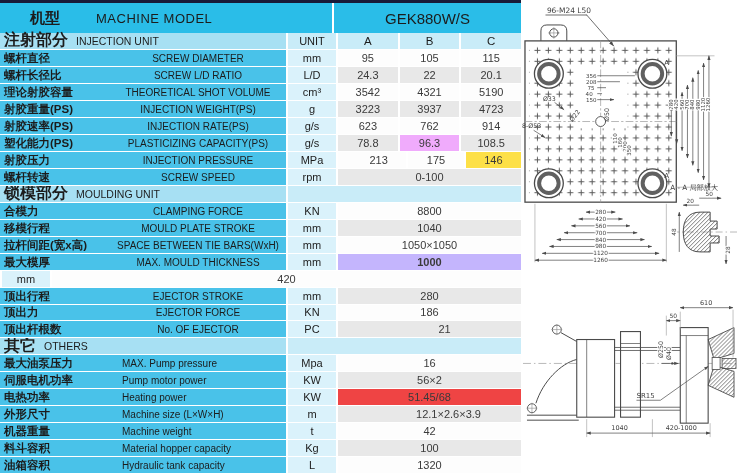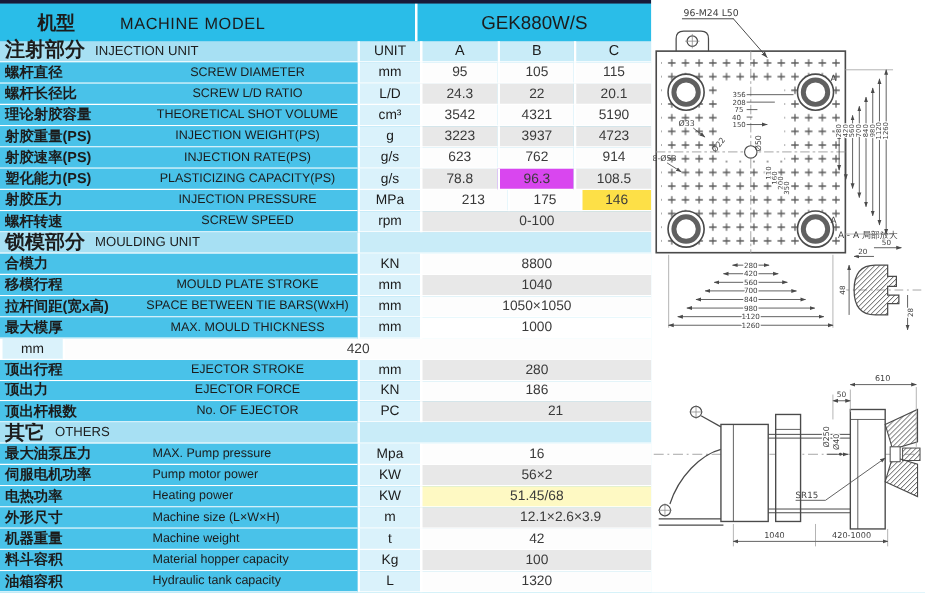--- a/index.html
+++ b/index.html
@@ -106,21 +106,21 @@
           <div class="c-val" style="background: rgb(253, 253, 253);">762</div>
           <div class="c-val" style="background: rgb(253, 253, 253);">914</div>
         </div>
         <div class="row">
           <div class="c-label">
             <span class="cn">塑化能力(PS)</span>
             <span class="en">PLASTICIZING CAPACITY(PS)</span>
           </div>
           <div class="c-unit">g/s</div>
           <div class="c-val" style="background: rgb(232, 232, 232);">78.8</div>
-          <div class="c-val" style="background: #d946ef;">96.3</div>
+          <div class="c-val" style="background: #f0abfc;">96.3</div>
           <div class="c-val" style="background: rgb(232, 232, 232);">108.5</div>
         </div>
         <div class="row">
           <div class="c-label">
             <span class="cn">射胶压力</span>
             <span class="en">INJECTION PRESSURE</span>
           </div>
           <div class="c-unit">MPa</div>
           <div class="c-val" style="background: rgb(253, 253, 253); padding-left: 13px;">213</div>
           <div class="c-val" style="background: rgb(253, 253, 253);">175</div>
@@ -137,20 +137,21 @@
         <div class="row">
           <div class="c-sec">
             <span class="cn">锁模部分</span>
             <span class="en">MOULDING UNIT</span>
           </div>
           <div class="c-secfill"></div>
         </div>
         <div class="row">
           <div class="c-label">
             <span class="cn">合模力</span>
+            <span class="en">CLAMPING FORCE</span>
           </div>
           <div class="c-unit">KN</div>
           <div class="c-val" style="background: rgb(253, 253, 253);">8800</div>
         </div>
         <div class="row">
           <div class="c-label">
             <span class="cn">移模行程</span>
             <span class="en">MOULD PLATE STROKE</span>
           </div>
           <div class="c-unit">mm</div>
@@ -163,21 +164,21 @@
           </div>
           <div class="c-unit">mm</div>
           <div class="c-val" style="background: rgb(253, 253, 253);">1050×1050</div>
         </div>
         <div class="row">
           <div class="c-label">
             <span class="cn">最大模厚</span>
             <span class="en">MAX. MOULD THICKNESS</span>
           </div>
           <div class="c-unit">mm</div>
-          <div class="c-val" style="background: #ffffff;">1000</div>
+          <div class="c-val" style="background: #c4b5fd; font-weight: bold;">1000</div>
         </div>
         <div class="row">
           <div class="c-unit">mm</div>
           <div class="c-val" style="background: rgb(253, 253, 253);">420</div>
         </div>
         <div class="row">
           <div class="c-label">
             <span class="cn">顶出行程</span>
             <span class="en">EJECTOR STROKE</span>
           </div>
@@ -222,21 +223,21 @@
           </div>
           <div class="c-unit">KW</div>
           <div class="c-val" style="background: rgb(232, 232, 232);">56×2</div>
         </div>
         <div class="row">
           <div class="c-label">
             <span class="cn">电热功率</span>
             <span class="en left">Heating power</span>
           </div>
           <div class="c-unit">KW</div>
-          <div class="c-val" style="background: #fef9c3;">51.45/68</div>
+          <div class="c-val" style="background: #ef4444;">51.45/68</div>
         </div>
         <div class="row">
           <div class="c-label">
             <span class="cn">外形尺寸</span>
             <span class="en left">Machine size (L×W×H)</span>
           </div>
           <div class="c-unit">m</div>
           <div class="c-val" style="background: rgb(232, 232, 232); padding-left: 38px;">12.1×2.6×3.9</div>
         </div>
         <div class="row">

